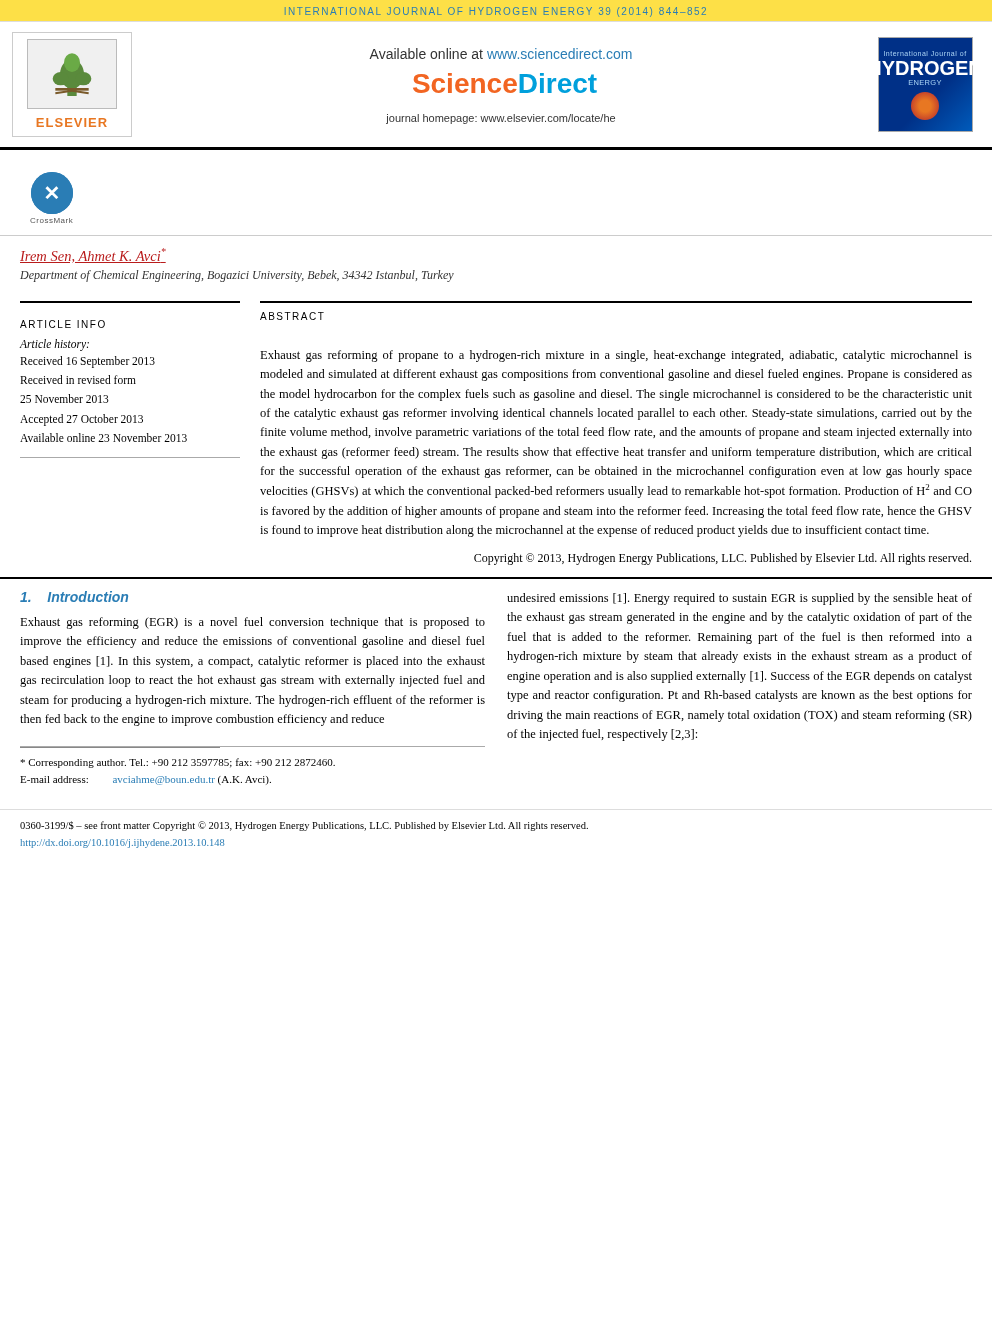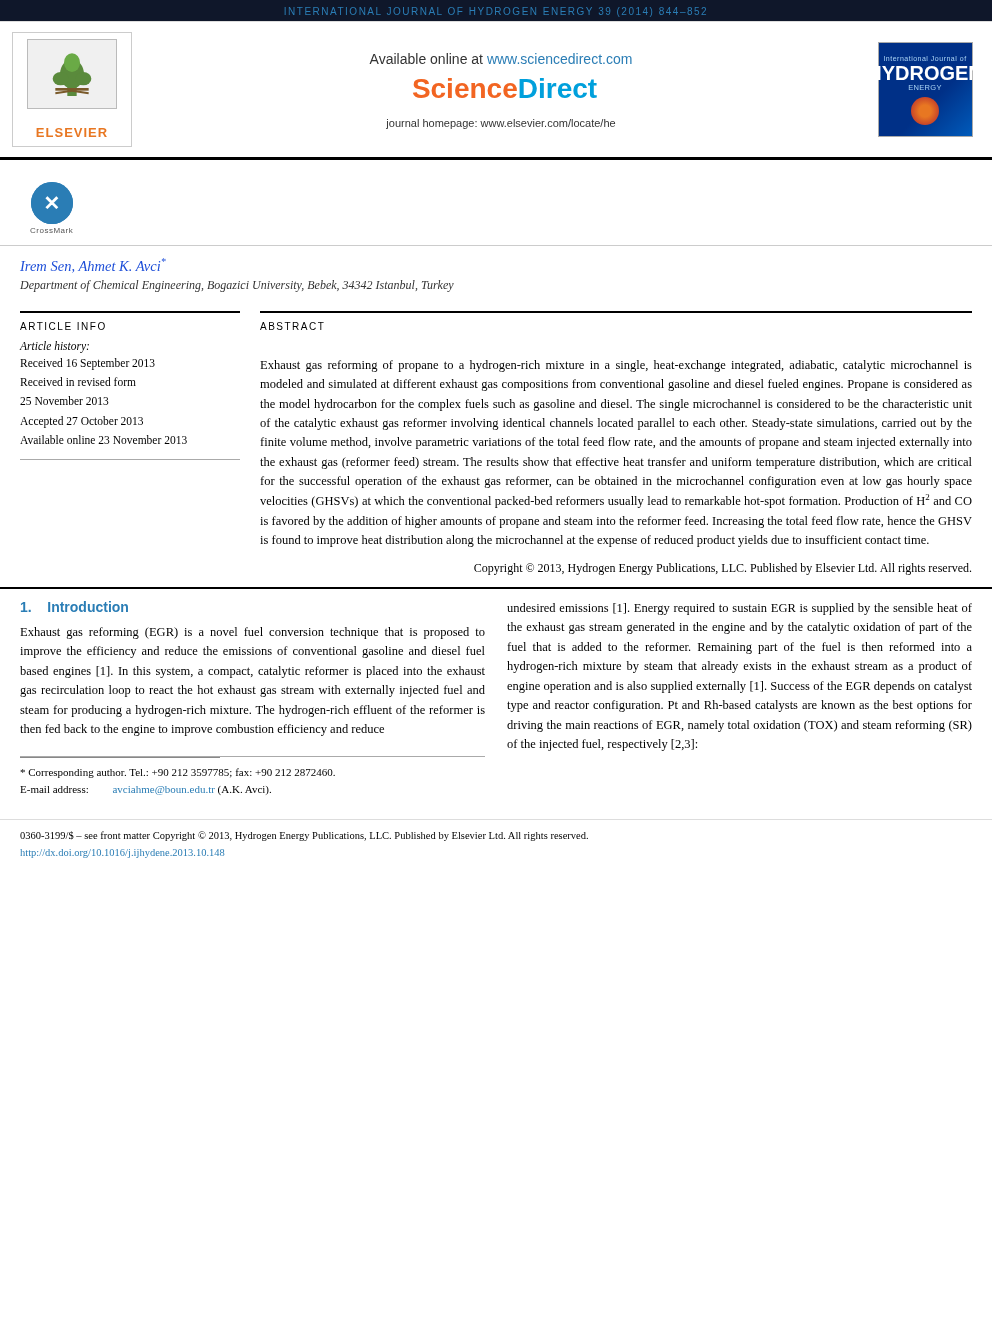--- a/index.html
+++ b/index.html
@@ -5,21 +5,21 @@
     * { margin: 0; padding: 0; box-sizing: border-box; }
     body {
       width: 992px;
       min-height: 1323px;
       background: #fff;
       font-family: 'Times New Roman', Times, serif;
       font-size: 13px;
       color: #000;
     }
     .top-bar {
-      background: #0f172a;
+      background: #fde047;
       text-align: center;
       padding: 6px 0 4px;
       font-size: 10px;
       letter-spacing: 1.5px;
       color: #2a7db5;
       font-family: Arial, sans-serif;
       text-transform: uppercase;
       border-bottom: 1px solid #ddd;
     }
     .header-section {
@@ -53,21 +53,21 @@
     .elsevier-tree {
       width: 60px;
       height: 50px;
     }
     .elsevier-text {
       color: #e87722;
       font-size: 13px;
       font-weight: bold;
       font-family: Arial, sans-serif;
       letter-spacing: 1px;
-      margin-top: 12px;
+      margin-top: 2px;
     }
     .header-middle {
       flex: 1;
       display: flex;
       flex-direction: column;
       align-items: center;
       justify-content: center;
       padding: 0 20px;
     }
     .available-text {
@@ -183,42 +183,43 @@
       color: #555;
       margin-top: 2px;
       letter-spacing: 0.5px;
     }
     .authors-section {
       padding: 10px 20px 4px;
     }
     .authors {
       font-style: italic;
       font-size: 14.5px;
-      color: #1d4ed8;
+      color: #b91c1c;
+      text-decoration: underline;
     }
     .author-sup {
       font-size: 10px;
       vertical-align: super;
     }
     .affiliation {
       font-style: italic;
       font-size: 12px;
       color: #333;
       margin-top: 3px;
     }
     .article-body {
       display: flex;
       padding: 14px 20px 10px;
       gap: 20px;
     }
     .article-info {
       width: 220px;
       min-width: 220px;
       border-top: 2px solid #000;
-      padding-top: 8px;
+      padding-top: 16px;
     }
     .info-section-title {
       font-size: 10px;
       letter-spacing: 1.5px;
       font-family: Arial, sans-serif;
       color: #000;
       text-transform: uppercase;
       margin-bottom: 8px;
     }
     .info-subsection-title {
@@ -289,20 +290,21 @@
     }
     .col-right {
       flex: 1;
     }
     .section-number-title {
       font-size: 14px;
       font-weight: bold;
       color: #2a7db5;
       font-family: Arial, sans-serif;
       margin-bottom: 8px;
+      font-style: italic;
     }
     .body-text {
       font-size: 12.5px;
       line-height: 1.56;
       text-align: justify;
       color: #000;
     }
     .footnote-section {
       border-top: 1px solid #aaa;
       margin-top: 16px;

